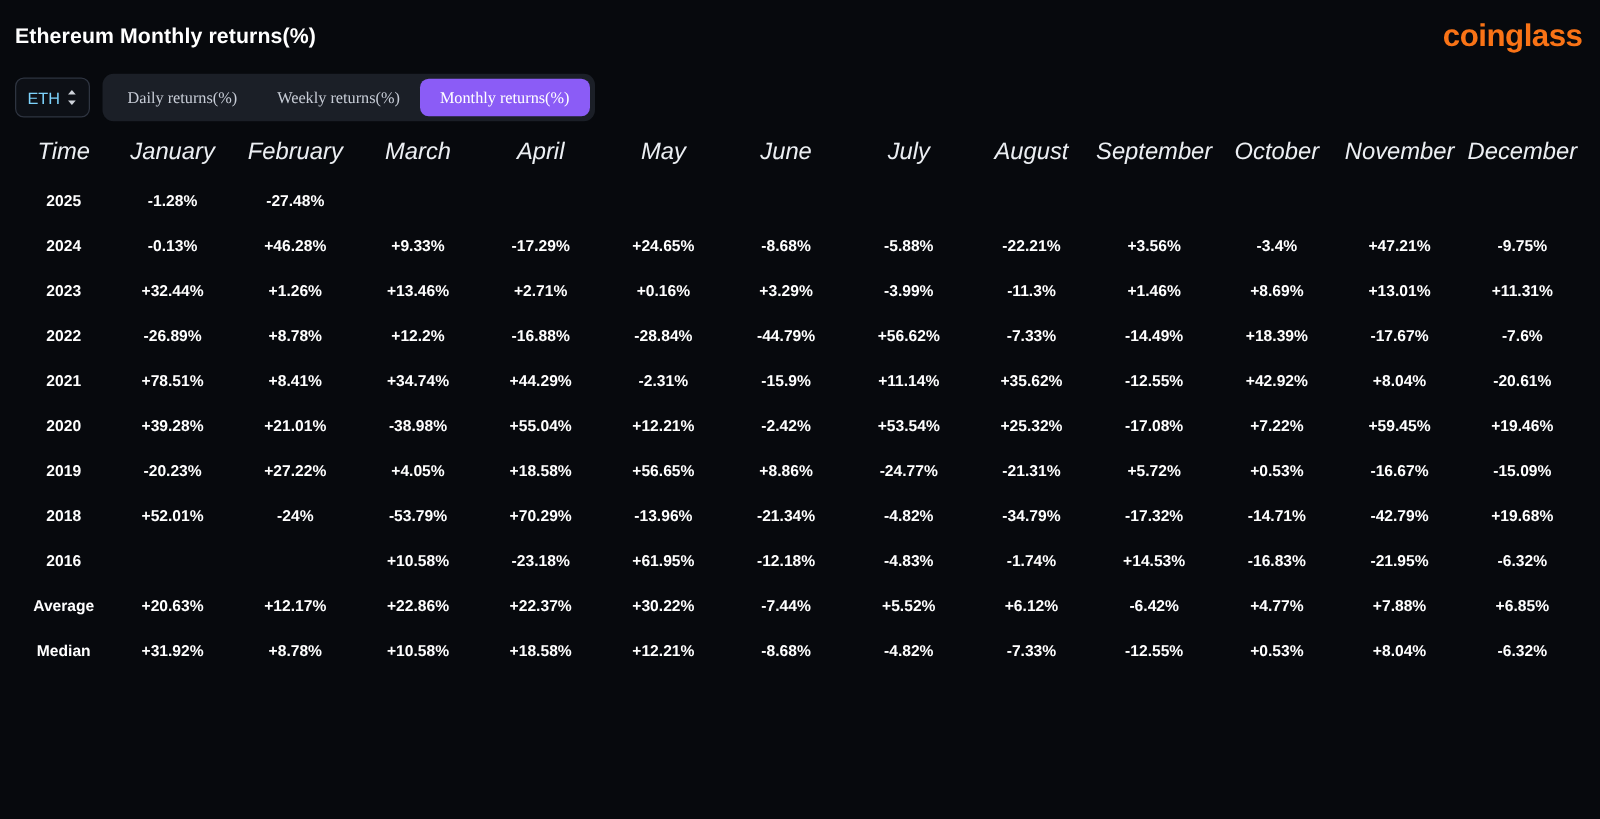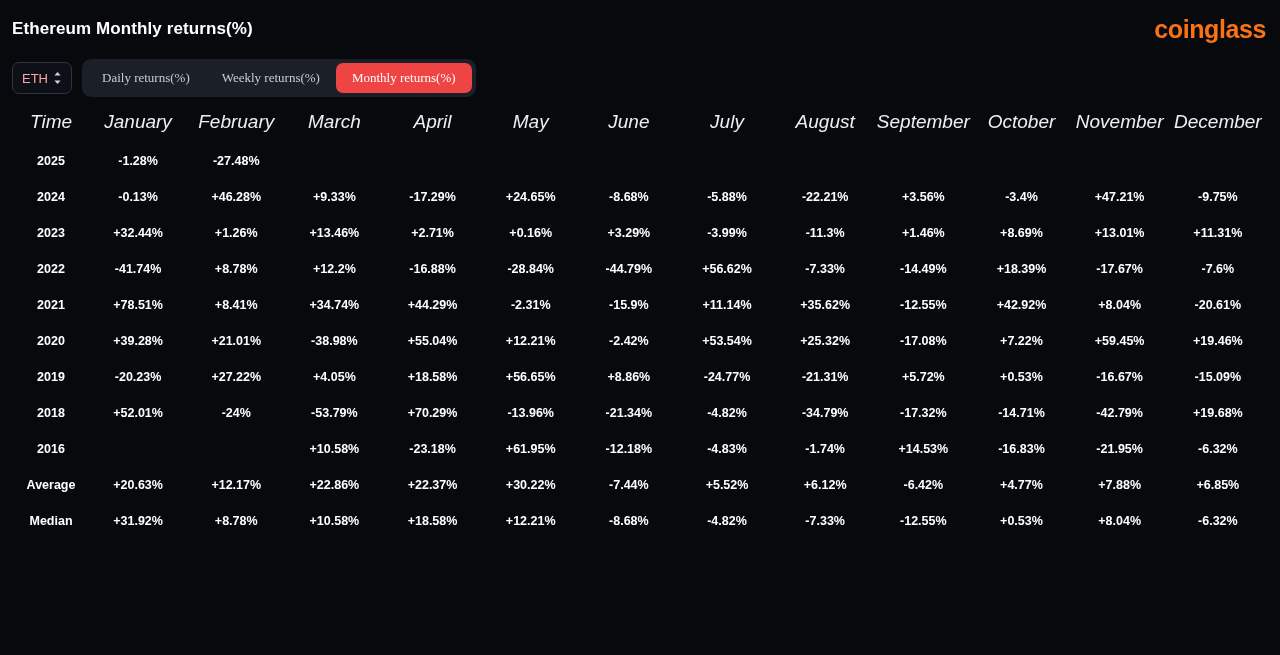--- a/index.html
+++ b/index.html
@@ -53,21 +53,21 @@
   }
   .symbol-select {
     display: flex;
     align-items: center;
     gap: 5px;
     height: 32px;
     padding: 0 9px;
     border: 1px solid #2e3440;
     border-radius: 7px;
     background: #0d1016;
-    color: #fca5a5;
+    color: #7dd3fc;
     font-size: 13px;
     cursor: pointer;
     white-space: nowrap;
   }
   .updown-icon {
     display: inline-flex;
     flex-direction: column;
     justify-content: center;
     align-items: center;
     line-height: 0;
@@ -91,21 +91,21 @@
     border-radius: 7px;
     font-size: 13px;
     color: #c7ccd6;
     cursor: pointer;
     white-space: nowrap;
     background: transparent;
     border: none;
     font-family: Liberation Serif, serif;
   }
   .tab.active {
-    background: #ef4444;
+    background: #8b5cf6;
     color: #ffffff;
   }
 
   
   .table-wrap {
     padding: 0 12px;
     margin-top: 4px;
   }
   table.returns {
     border-collapse: separate;
@@ -235,21 +235,21 @@
             <td class="pos">+3.29%</td>
             <td class="neg">-3.99%</td>
             <td class="neg">-11.3%</td>
             <td class="pos">+1.46%</td>
             <td class="pos">+8.69%</td>
             <td class="pos">+13.01%</td>
             <td class="pos">+11.31%</td>
           </tr>
           <tr>
             <td class="rowlabel">2022</td>
-            <td class="neg">-41.74%</td>
+            <td class="neg">-26.89%</td>
             <td class="pos">+8.78%</td>
             <td class="pos">+12.2%</td>
             <td class="neg">-16.88%</td>
             <td class="neg">-28.84%</td>
             <td class="neg">-44.79%</td>
             <td class="pos">+56.62%</td>
             <td class="neg">-7.33%</td>
             <td class="neg">-14.49%</td>
             <td class="pos">+18.39%</td>
             <td class="neg">-17.67%</td>

